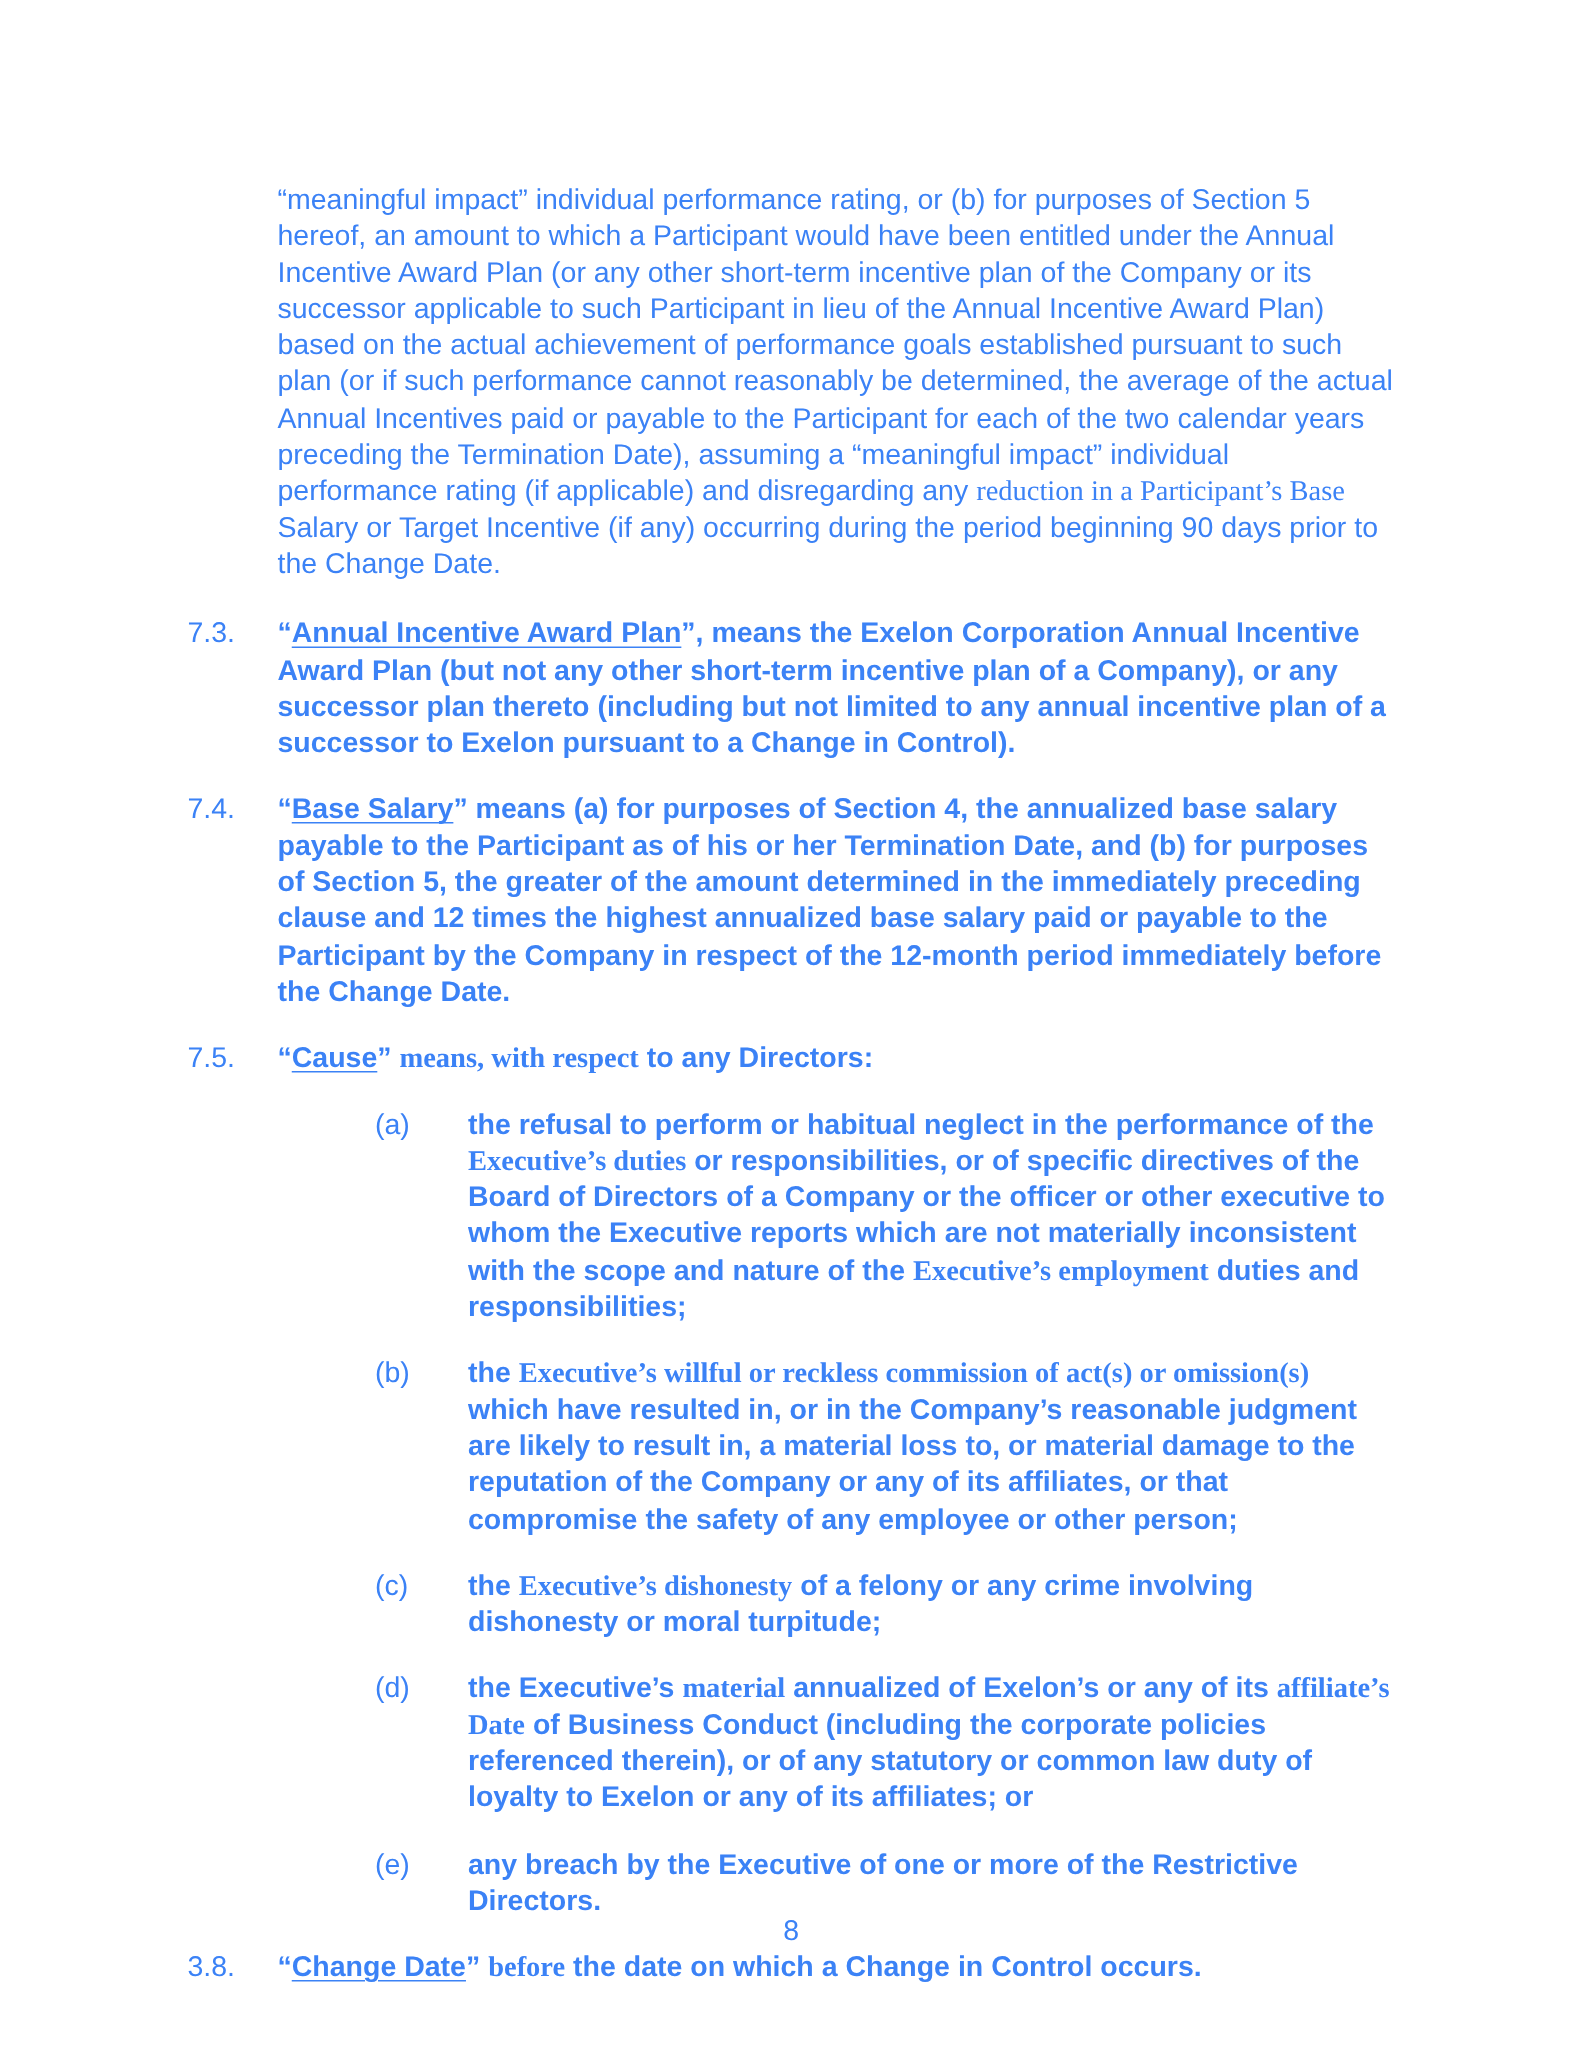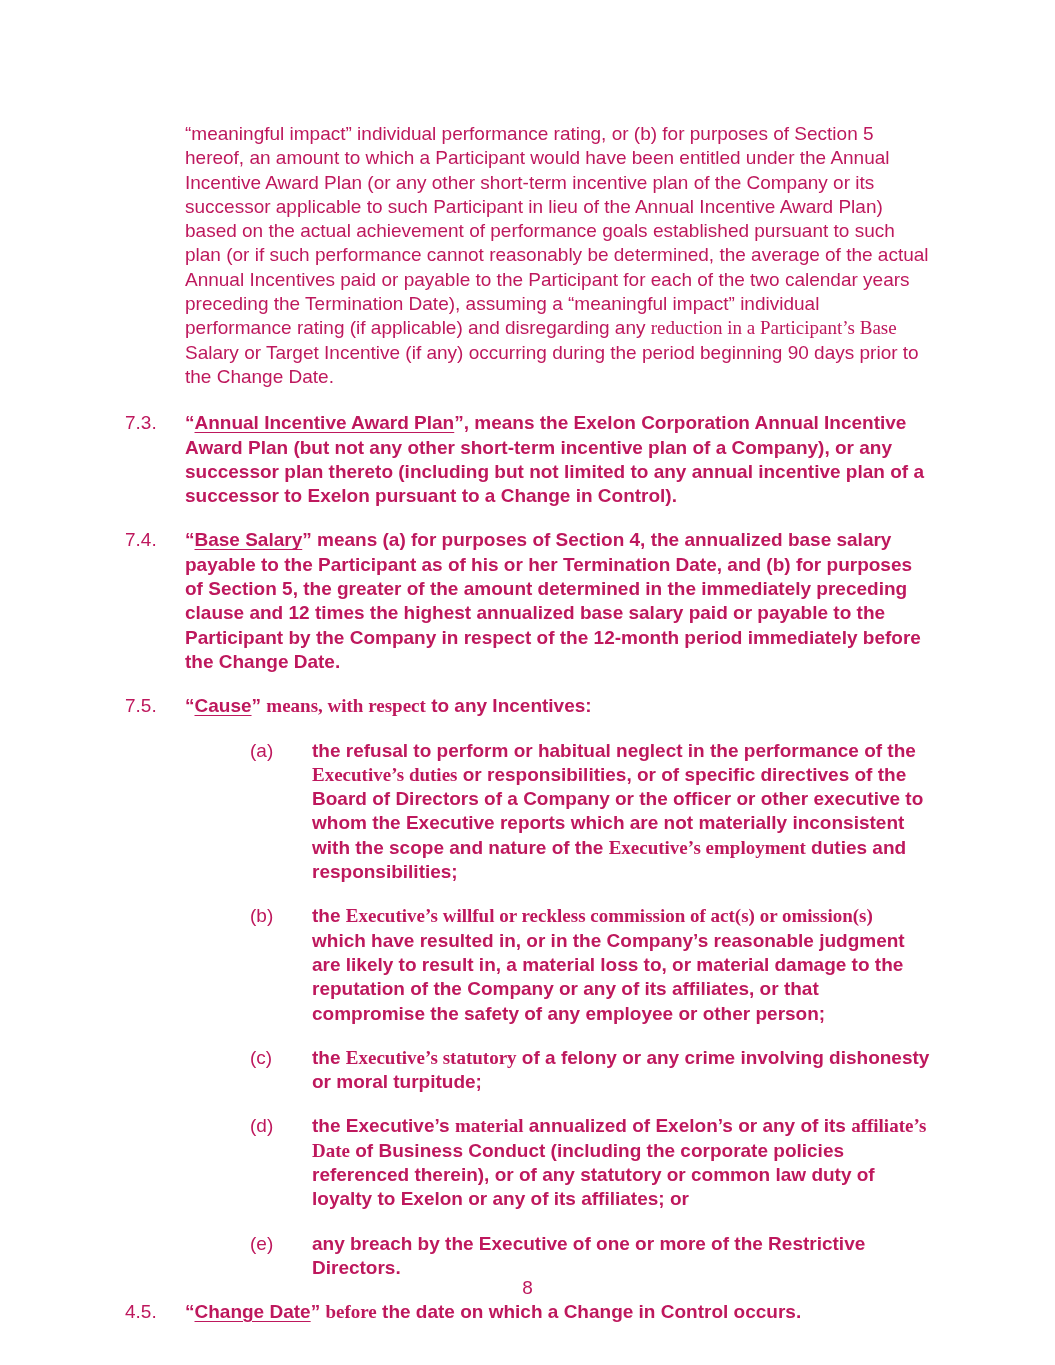--- a/index.html
+++ b/index.html
@@ -5,21 +5,21 @@
   html, body {
     margin: 0;
     padding: 0;
     background: #ffffff;
   }
   .page {
     position: relative;
     width: 1055px;
     height: 1365px;
     background: #ffffff;
-    color: #be185d;
+    color: #3b82f6;
     font-family: "Liberation Sans", sans-serif;
     font-size: 19px;
     line-height: 24.3px;
     overflow: hidden;
   }
   .content {
     position: absolute;
     top: 122px;
     left: 125px;
     width: 805px;
@@ -80,49 +80,49 @@
       <p class="para body"><span>“</span><span class="u">Annual Incentive Award Plan</span><span>”, means the Exelon Corporation Annual Incentive Award Plan (but not any other short-term incentive plan of a Company), or any successor plan thereto (including but not limited to any annual incentive plan of a successor to Exelon pursuant to a Change in Control).</span></p>
     </div>
 
     <div class="section">
       <span class="num">7.4.</span>
       <p class="para body"><span>“</span><span class="u">Base Salary</span><span>” means (a) for purposes of Section 4, the annualized base salary payable to the Participant as of his or her Termination Date, and (b) for purposes of Section 5, the greater of the amount determined in the immediately preceding clause and 12 times the highest annualized base salary paid or payable to the Participant by the Company in respect of the 12-month period immediately before the Change Date.</span></p>
     </div>
 
     <div class="section">
       <span class="num">7.5.</span>
-      <p class="para body"><span>“</span><span class="u">Cause</span><span>” </span><span class="serif">means, with respect</span><span> to any Incentives:</span></p>
+      <p class="para body"><span>“</span><span class="u">Cause</span><span>” </span><span class="serif">means, with respect</span><span> to any Directors:</span></p>
     </div>
 
     <div class="item">
       <span class="letter">(a)</span>
       <p class="para body"><span>the refusal to perform or habitual neglect in the performance of the </span><span class="serif">Executive’s duties</span><span> or responsibilities, or of specific directives of the Board of Directors of a Company or the officer or other executive to whom the Executive reports which are not materially inconsistent with the scope and nature of the </span><span class="serif">Executive’s employment</span><span> duties and responsibilities;</span></p>
     </div>
 
     <div class="item">
       <span class="letter">(b)</span>
       <p class="para body"><span>the </span><span class="serif">Executive’s willful or reckless commission of act(s) or omission(s)</span><span> which have resulted in, or in the Company’s reasonable judgment are likely to result in, a material loss to, or material damage to the reputation of the Company or any of its affiliates, or that compromise the safety of any employee or other person;</span></p>
     </div>
 
     <div class="item">
       <span class="letter">(c)</span>
-      <p class="para body"><span>the </span><span class="serif">Executive’s statutory</span><span> of a felony or any crime involving dishonesty or moral turpitude;</span></p>
+      <p class="para body"><span>the </span><span class="serif">Executive’s dishonesty</span><span> of a felony or any crime involving dishonesty or moral turpitude;</span></p>
     </div>
 
     <div class="item">
       <span class="letter">(d)</span>
       <p class="para body"><span>the Executive’s </span><span class="serif">material</span><span> annualized of Exelon’s or any of its </span><span class="serif">affiliate’s Date</span><span> of Business Conduct (including the corporate policies referenced therein), or of any statutory or common law duty of loyalty to Exelon or any of its affiliates; or</span></p>
     </div>
 
     <div class="item">
       <span class="letter">(e)</span>
       <p class="para body"><span>any breach by the Executive of one or more of the Restrictive Directors.</span></p>
     </div>
 
     <div class="section">
-      <span class="num">4.5.</span>
+      <span class="num">3.8.</span>
       <p class="para body"><span>“</span><span class="u">Change Date</span><span>” </span><span class="serif">before</span><span> the date on which a Change in Control occurs.</span></p>
     </div>
 
   </div>
 
   <div class="footer">8</div>
 </div>
 
 </body></html>

